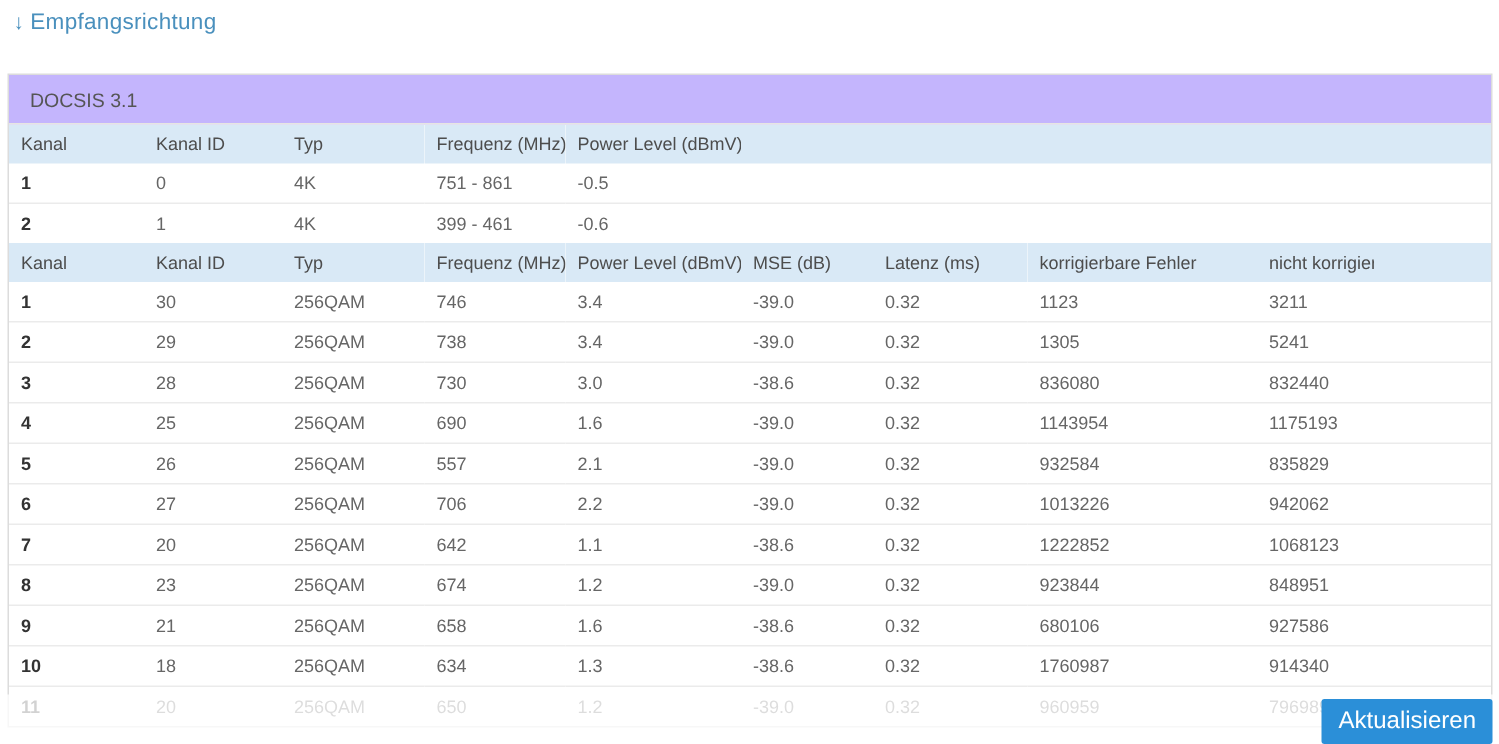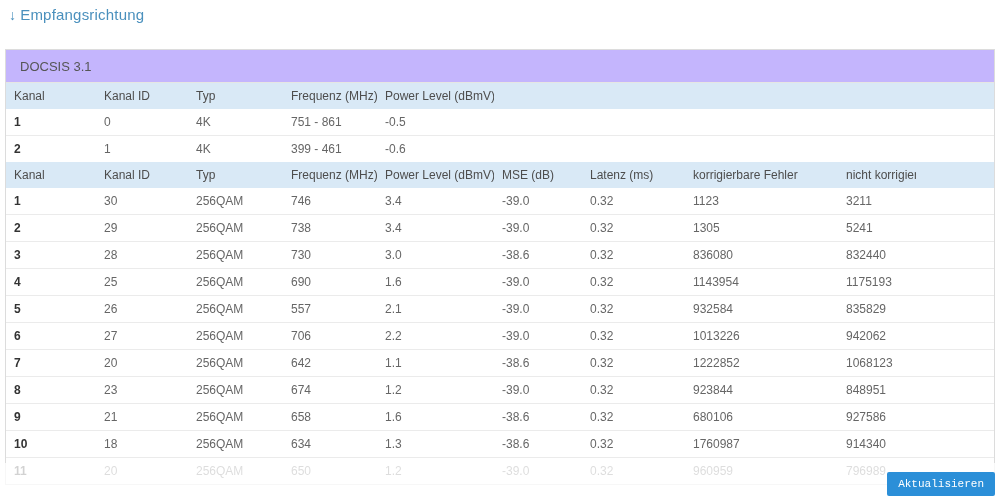--- a/index.html
+++ b/index.html
@@ -78,22 +78,22 @@
   }
 
   .refresh-button {
     position: absolute;
     right: 4px;
     bottom: 0;
     z-index: 10;
     background: #2b8fd8;
     color: #fff;
     border: none;
-    font-family: Liberation Mono, monospace;
-    font-size: 11px;
+    font-family: Liberation Sans, sans-serif;
+    font-size: 16px;
     padding: 6px 11px;
     border-radius: 2px;
     cursor: pointer;
   }
 </style>
 </head>
 <body>
 
 <div class="page">
 

